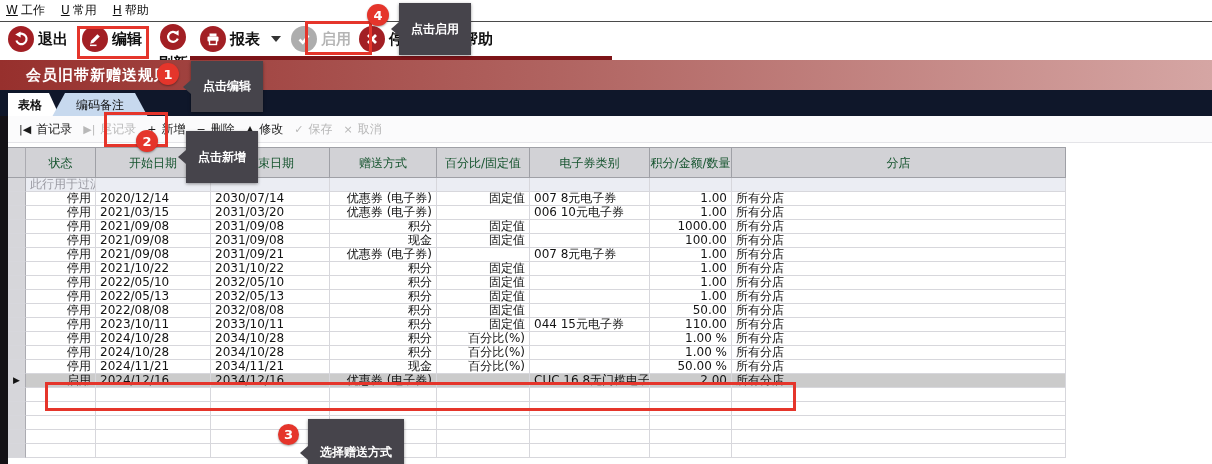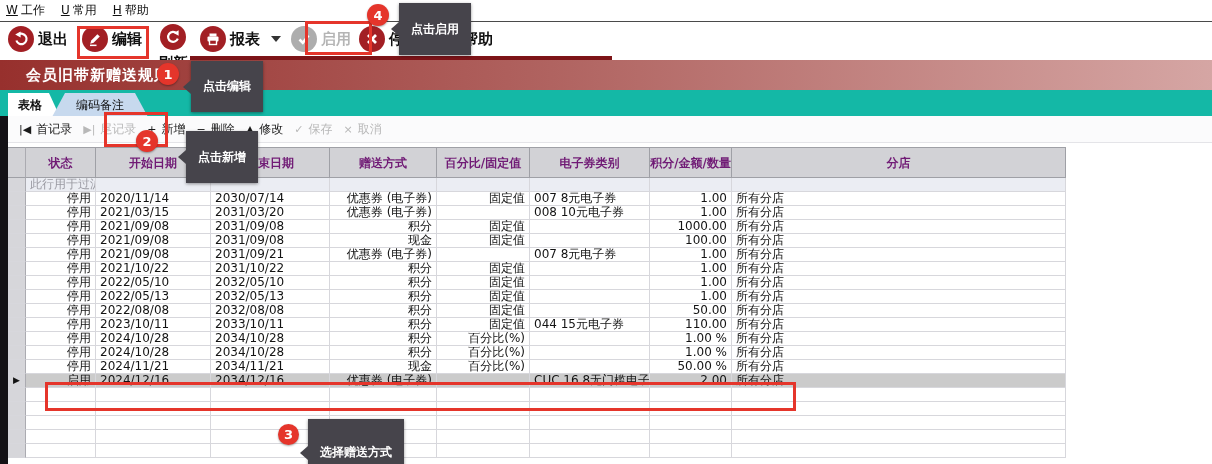--- a/index.html
+++ b/index.html
@@ -26,40 +26,40 @@
   .tb-label.disabled{color:#B5B5B5;}
   .tb-caret{width:0;height:0;border-left:5px solid transparent;border-right:5px solid transparent;
             border-top:6px solid #333;margin-left:7px;}
   .maroon-divider{position:absolute;left:190px;top:56px;width:422px;height:4px;background:#7D1418;}
   
   .titlebar{position:absolute;left:0;top:60px;width:1212px;height:30px;
             background:linear-gradient(90deg,#97302D 0%,#B06360 45%,#D6A7A5 100%);
             display:flex;align-items:center;padding-left:12px;}
   .title-text{color:#fff;font-size:15px;font-weight:bold;margin-left:14px;letter-spacing:1px;}
   
-  .tabstrip{position:absolute;left:0;top:90px;width:1212px;height:27px;background:#14b8a6;}
+  .tabstrip{position:absolute;left:0;top:90px;width:1212px;height:27px;background:#0f172a;}
   .tab{position:absolute;bottom:0;height:24px;display:flex;align-items:center;justify-content:center;
        font-size:12px;color:#111;}
   .tab-active{left:8px;width:52px;background:#fff;font-weight:bold;
        clip-path:polygon(0 0,calc(100% - 11px) 0,100% 100%,0 100%);padding-right:8px;box-sizing:border-box;}
   .tab-idle{left:52px;width:96px;background:#C7D9EE;
        clip-path:polygon(13px 0,calc(100% - 13px) 0,100% 100%,0 100%);}
   
   .navbar{position:absolute;left:8px;top:116px;width:1204px;height:26px;background:#FBFBFC;
           border-bottom:1px solid #E4E4E8;display:flex;align-items:center;}
   .nav-item{display:flex;align-items:center;gap:5px;margin-left:11px;font-size:12px;color:#1a1a1a;white-space:nowrap;}
   .nav-item .nicon{font-size:11px;line-height:11px;}
   .nav-item.disabled{color:#B8B8B8;}
   .left-strip{position:absolute;left:0;top:116px;width:8px;height:348px;background:#141216;}
   
   .grid{position:absolute;left:8px;top:147px;width:1059px;height:317px;background:#fff;font-size:12px;}
   .ghead{display:flex;height:31px;}
   .ghead .cell{background:#D2D2D6;border-right:1px solid #9FA0A6;border-top:1px solid #9FA0A6;border-bottom:1px solid #9FA0A6;
                display:flex;align-items:center;justify-content:center;text-align:center;
-               color:#701a75;line-height:14px;padding:0 6px;box-sizing:border-box;word-break:break-all;font-weight:bold;}
+               color:#14532d;line-height:14px;padding:0 6px;box-sizing:border-box;word-break:break-all;}
   .trow{display:flex;height:14px;background:#fff;}
   .cell{box-sizing:border-box;overflow:hidden;white-space:nowrap;height:100%;}
   .trow .cell{border-right:1px solid #D7D7DC;border-bottom:1px solid #D7D7DC;
               line-height:13px;padding:0 4px;color:#131313;}
   .c-sel{flex:0 0 18px;background:#D6D6DA;border-right:1px solid #ABABB1 !important;
          display:flex;align-items:center;justify-content:center;font-size:9px;color:#111;padding:0 !important;}
   .ghead .c-sel{background:#D2D2D6;}
   .c-status{flex:0 0 70px;} .c-start{flex:0 0 115px;} .c-end{flex:0 0 119px;}
   .c-method{flex:0 0 107px;} .c-vtype{flex:0 0 93px;} .c-coupon{flex:0 0 120px;}
   .c-amount{flex:0 0 82px;} .c-store{flex:0 0 334px;}
@@ -226,36 +226,36 @@
           <div class="cell c-end al"></div>
           <div class="cell c-method ar"></div>
           <div class="cell c-vtype ar"></div>
           <div class="cell c-coupon al"></div>
           <div class="cell c-amount ar"></div>
           <div class="cell c-store al"></div>
         </div>
         <div class="trow">
           <div class="cell c-sel"></div>
           <div class="cell c-status ar">停用</div>
-          <div class="cell c-start al">2020/11/14</div>
+          <div class="cell c-start al">2020/12/14</div>
           <div class="cell c-end al">2030/07/14</div>
           <div class="cell c-method ar">优惠券 (电子券)</div>
           <div class="cell c-vtype ar">固定值</div>
           <div class="cell c-coupon al">007 8元电子券</div>
           <div class="cell c-amount ar">1.00</div>
           <div class="cell c-store al">所有分店</div>
         </div>
         <div class="trow">
           <div class="cell c-sel"></div>
           <div class="cell c-status ar">停用</div>
           <div class="cell c-start al">2021/03/15</div>
           <div class="cell c-end al">2031/03/20</div>
           <div class="cell c-method ar">优惠券 (电子券)</div>
           <div class="cell c-vtype ar"></div>
-          <div class="cell c-coupon al">008 10元电子券</div>
+          <div class="cell c-coupon al">006 10元电子券</div>
           <div class="cell c-amount ar">1.00</div>
           <div class="cell c-store al">所有分店</div>
         </div>
         <div class="trow">
           <div class="cell c-sel"></div>
           <div class="cell c-status ar">停用</div>
           <div class="cell c-start al">2021/09/08</div>
           <div class="cell c-end al">2031/09/08</div>
           <div class="cell c-method ar">积分</div>
           <div class="cell c-vtype ar">固定值</div>

